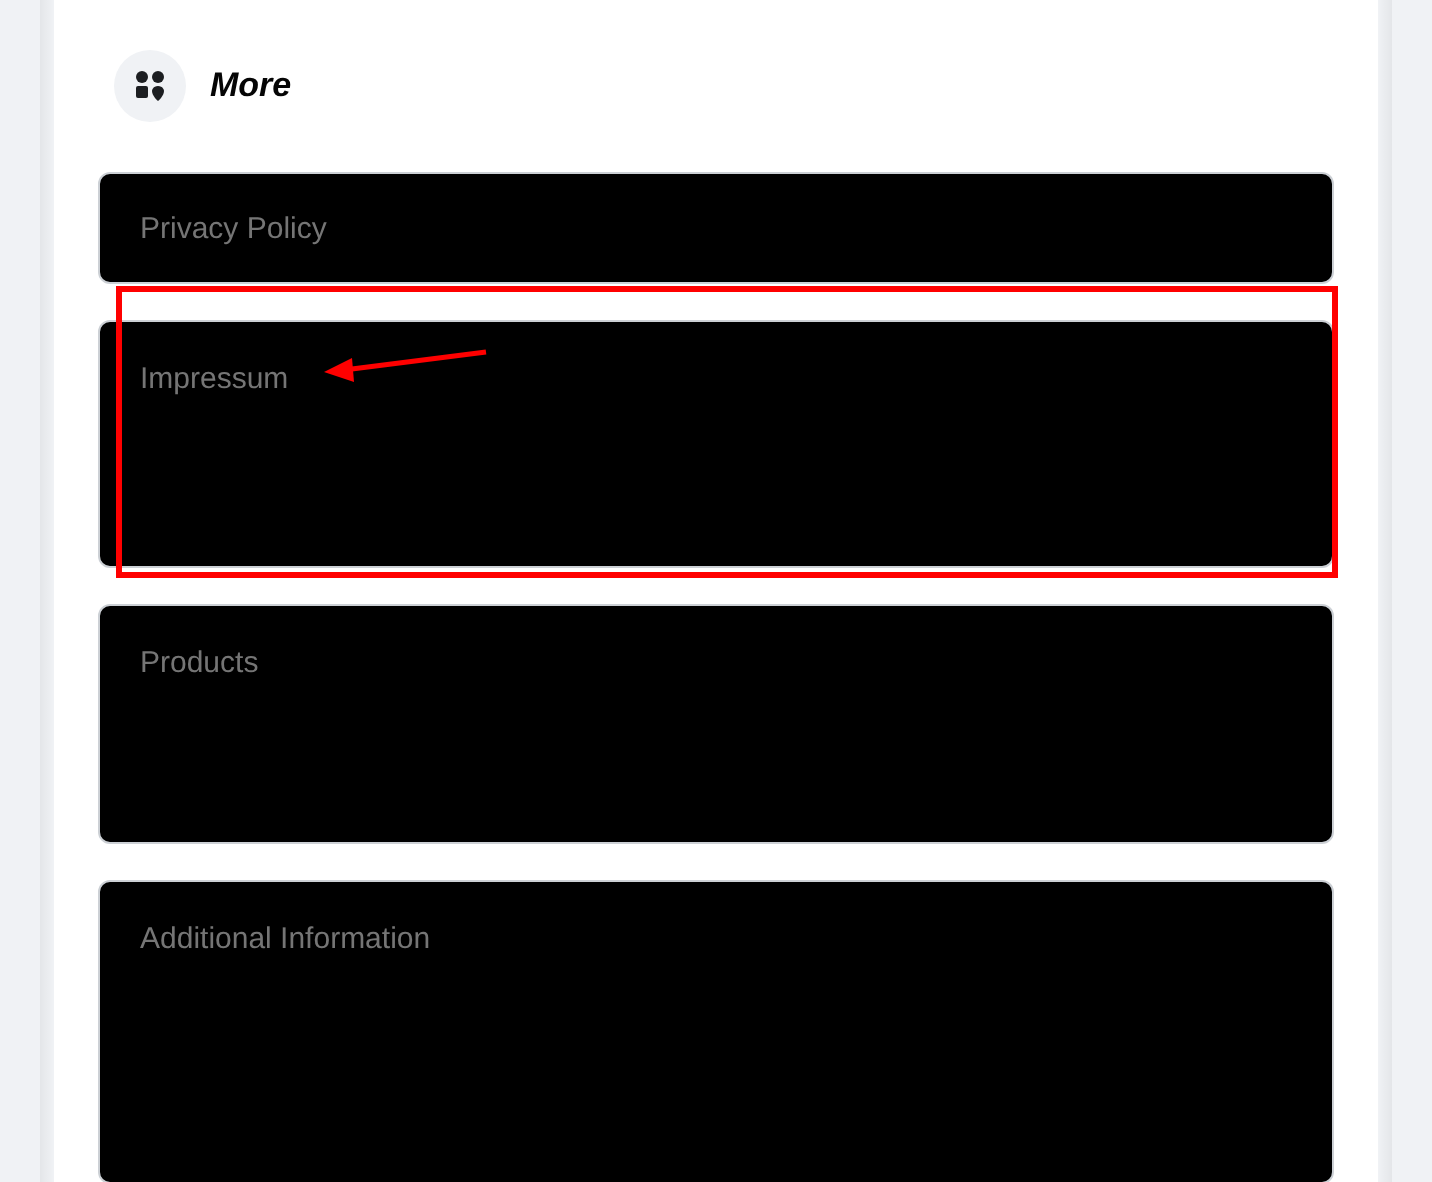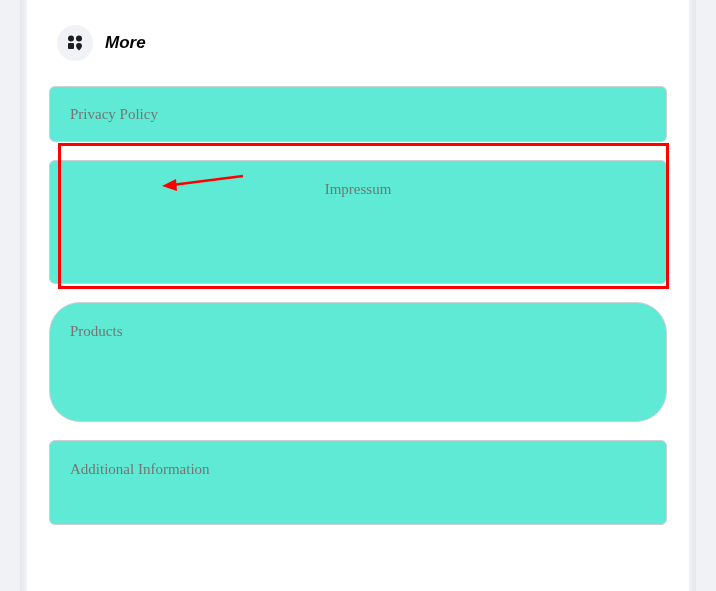--- a/index.html
+++ b/index.html
@@ -40,24 +40,23 @@
     }
     .header-title {
       font-size: 17px;
       font-weight: 700;
       color: #050505;
       font-style: italic;
     }
     .field {
       border: 1px solid #ccd0d5;
       border-radius: 6px;
-      background: #5eead4;
+      background: #000000;
       margin-bottom: 18px;
       position: relative;
-      font-family: Liberation Serif, serif;
     }
     .field-input {
       width: 100%;
       border: none;
       outline: none;
       background: transparent;
       font-size: 15px;
       color: #65676b;
       resize: none;
       font-family: inherit;
@@ -68,32 +67,30 @@
     .field-privacy .field-input {
       padding: 18px 20px;
       height: 100%;
     }
     .field-impressum {
       height: 124px;
     }
     .field-impressum .field-input {
       padding: 20px 20px;
       height: 100%;
-      text-align: center;
     }
     .field-products {
       height: 120px;
-      border-radius: 31px;
     }
     .field-products .field-input {
       padding: 20px 20px;
       height: 100%;
     }
     .field-additional {
-      height: 85px;
+      height: 152px;
     }
     .field-additional .field-input {
       padding: 20px 20px;
       height: 100%;
     }
     .highlight-box {
       position: absolute;
       border: 3px solid #ff0000;
       pointer-events: none;
     }

